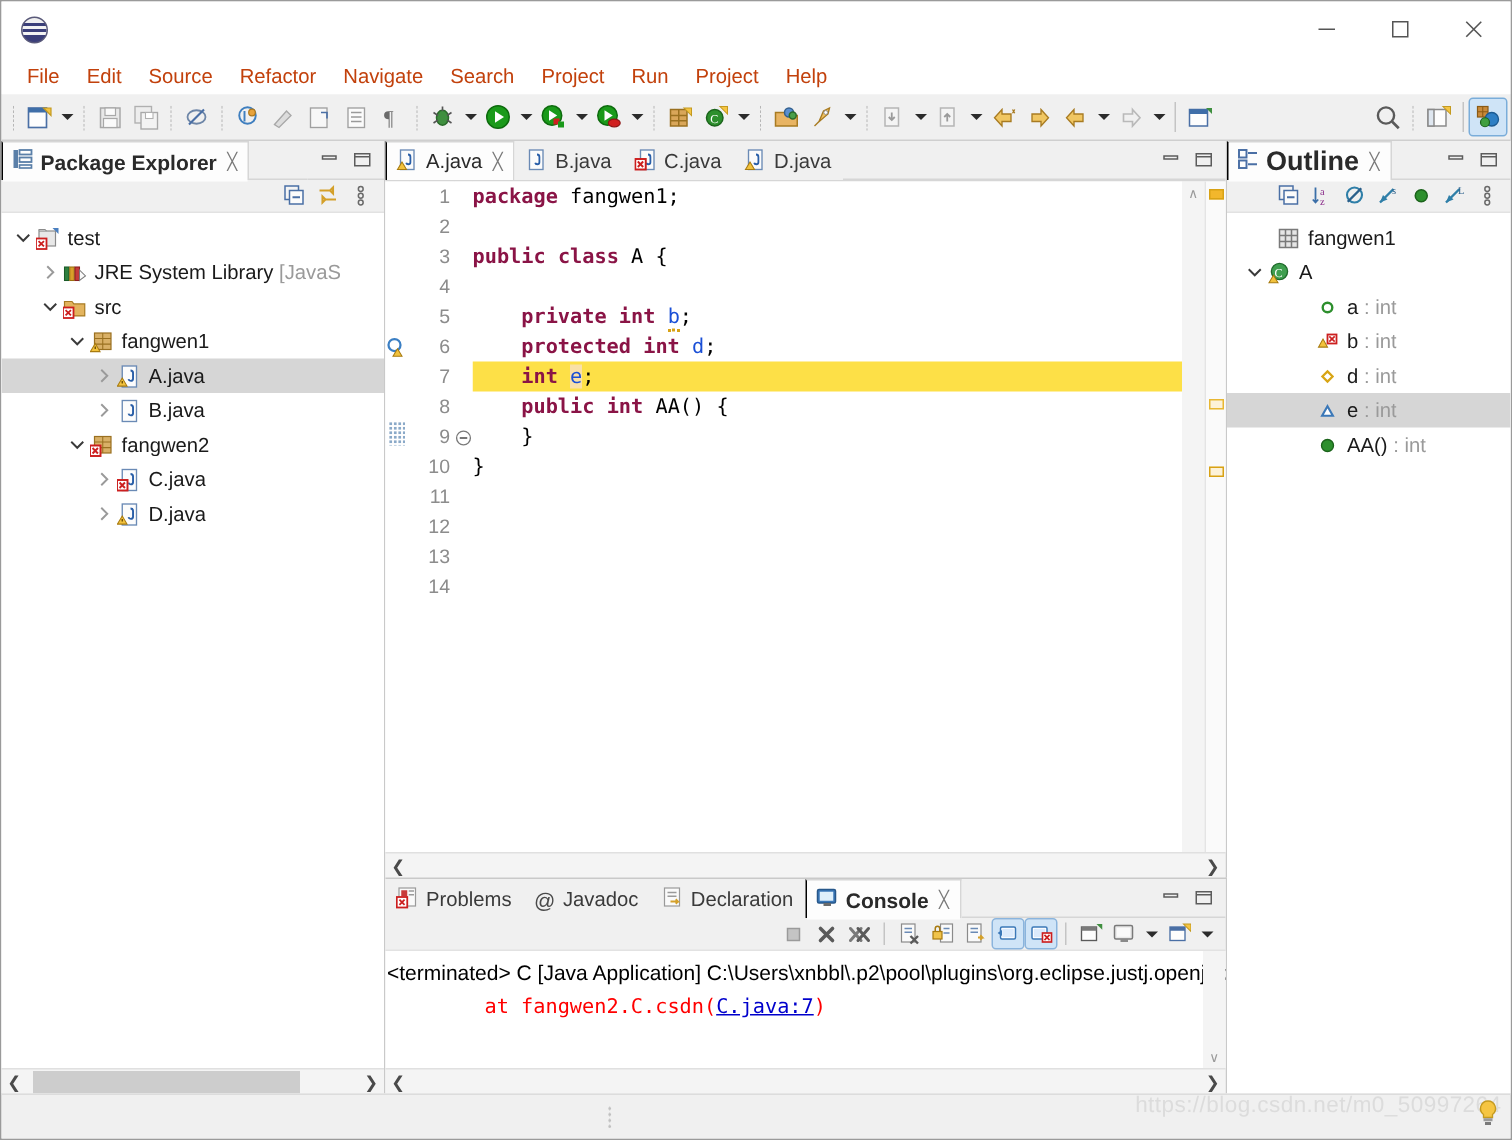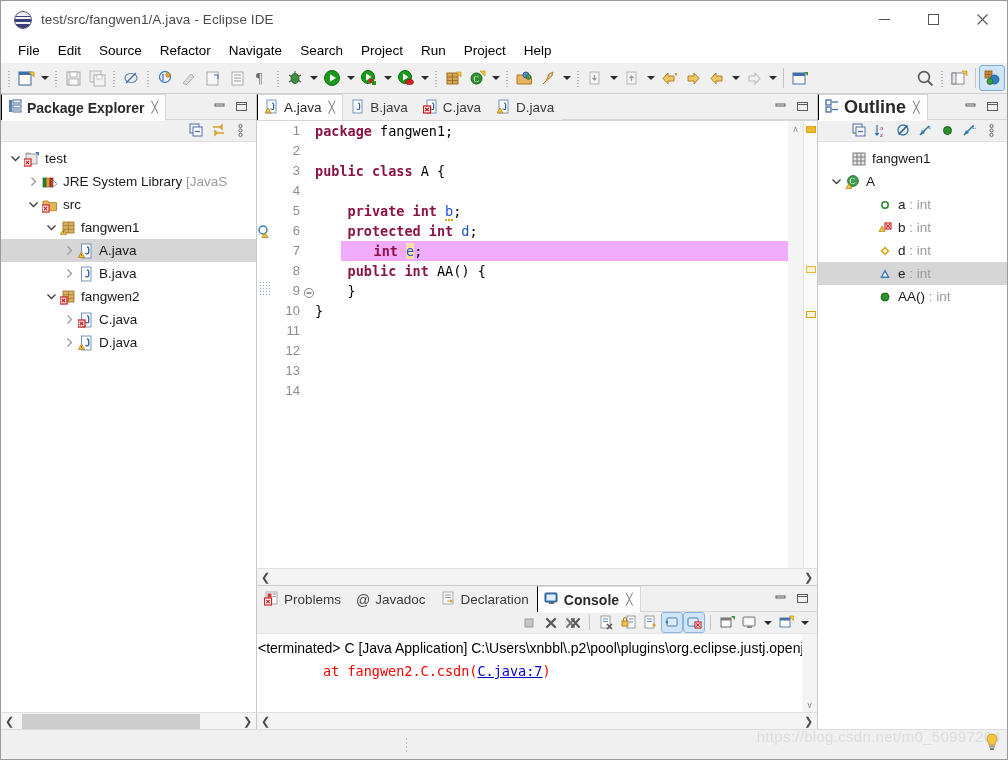--- a/index.html
+++ b/index.html
@@ -42,21 +42,21 @@
     color: #5a5a5a;
   }
 
   
   .menubar {
     height: 25px; flex: 0 0 25px;
     background: #ffffff;
     display: flex; align-items: center; padding-left: 8px;
   }
   .menu-item {
-    font-size: 13.5px; color: #000000;
+    font-size: 13.5px; color: #c2410c;
     padding: 3px 9px; border-radius: 2px; white-space: nowrap;
   }
 
   
   .toolbar {
     height: 31px; flex: 0 0 31px;
     background: #f0f0f0;
     border-bottom: 1px solid #cfcfcf;
     display: flex; align-items: center; padding: 0 3px;
     position: relative;
@@ -156,21 +156,21 @@
   .gutter { width: 30px; flex: 0 0 30px; background: #ffffff; text-align: right;
     padding-right: 3px; color: #8c8c8c; }
   .fold-col { width: 12px; flex: 0 0 12px; background: #ffffff; position: relative; }
   .code-area { flex: 1 1 auto; position: relative; background: #ffffff; overflow: hidden; }
   .code-line, .gutter-line {
     height: 20px; line-height: 20px;
     font-family: "DejaVu Sans Mono", monospace; font-size: 13.5px;
     white-space: pre;
   }
   .gutter-line { font-family: "Liberation Sans", sans-serif; font-size: 13px; }
-  .code-line.hl { background: #f0abfc; margin-left: 26px; }
+  .code-line.hl { background: #fde047; }
   .kw { color: #8a1446; font-weight: bold; }
   .fld { color: #1a4fd6; }
   .plain { color: #000000; }
   .caretbg { background: #f9e0a8; }
   .squiggle { border-bottom: 2px dotted #d8a215; }
 
   .vscroll-col { width: 15px; flex: 0 0 15px; background: #f4f4f4; display: flex;
     flex-direction: column; align-items: center; }
   .vs-arrow { height: 15px; width: 15px; display: flex; align-items: center; justify-content: center;
     color: #9a9a9a; font-size: 9px; }
@@ -213,21 +213,20 @@
   }
   .bulb { position: absolute; right: 8px; bottom: 8px; width: 14px; height: 18px; }
 </style>
 </head>
 <body>
 
 <div id="app">
 
   <div class="titlebar">
     <div class="app-icon"></div>
-    <div class="title-text">test/src/fangwen1/A.java - Eclipse IDE</div>
     <div class="win-btns">
       <div class="win-btn">
         <svg width="13" height="13" viewBox="0 0 13 13">
             <line x1="1" y1="6.5" x2="12" y2="6.5" stroke="#555" stroke-width="1"></line>
           </svg>
       </div>
       <div class="win-btn">
         <svg width="13" height="13" viewBox="0 0 13 13">
             <rect x="1.5" y="1.5" width="10" height="10" fill="none" stroke="#555" stroke-width="1"></rect>
           </svg>

